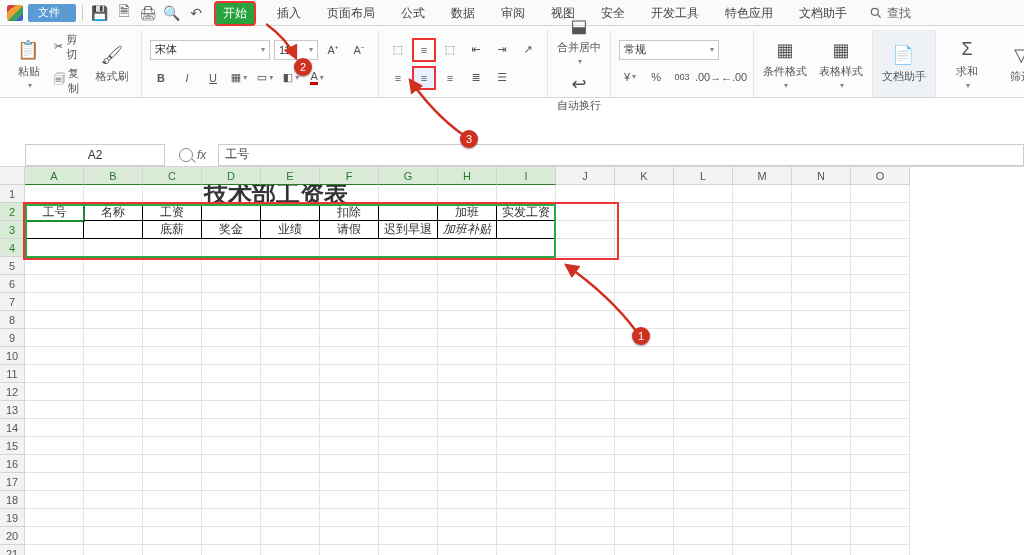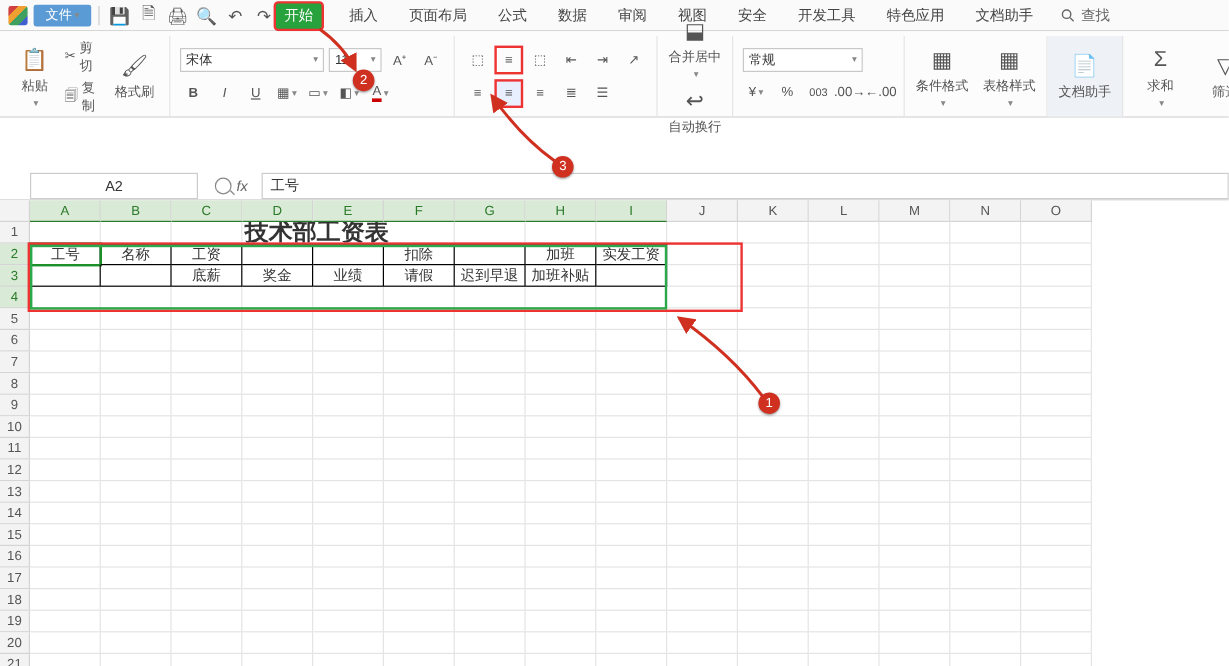--- a/index.html
+++ b/index.html
@@ -6,21 +6,21 @@
   body { background: #fff; width: 1024px; height: 555px; overflow: hidden; font-size: 12px; color: #333; }
 
   
   .qat { height: 26px; background: #fafafa; border-bottom: 1px solid #d6d6d6; display: flex; align-items: center; padding: 0 4px; gap: 2px; }
   .qat-item { width: 22px; height: 20px; display: flex; align-items: center; justify-content: center; color: #555; font-size: 14px; }
   .qat-file { color: #fff; background: #5a9bd5; padding: 0 10px; height: 18px; display: flex; align-items: center; font-size: 11px; border-radius: 2px; }
   .qat-sep { width: 1px; height: 16px; background: #ccc; margin: 0 4px; }
   .logo { width: 16px; height: 16px; background: linear-gradient(135deg,#d04040 0 25%,#f0a030 0 50%,#40a060 0 75%,#4060d0 0); border-radius: 2px; }
 
   
-  .menutabs { position: absolute; top: 2px; left: 229px; height: 22px; display: flex; align-items: center; gap: 18px; font-size: 12px; color: #444; }
+  .menutabs { position: absolute; top: 2px; left: 215px; height: 22px; display: flex; align-items: center; gap: 18px; font-size: 12px; color: #444; }
   .menutabs .tab { cursor: pointer; padding: 2px 4px; }
   .menutabs .tab.active { background: #27a23c; color: #fff; border-radius: 3px; padding: 3px 8px; position: relative; }
   .menutabs .find { display: flex; align-items: center; gap: 4px; color: #666; }
   .menutabs .find svg { width: 14px; height: 14px; }
 
   
   .ribbon { position: relative; height: 72px; background: #fcfcfc; border-bottom: 1px solid #d6d6d6; display: flex; padding: 4px 0 0 0; }
   .group { border-right: 1px solid #e5e5e5; padding: 0 8px; display: flex; flex-direction: column; justify-content: center; gap: 6px; }
   .row { display: flex; align-items: center; gap: 4px; }
   .btn, .iconbtn, .bigbtn { display: flex; align-items: center; justify-content: center; color: #555; font-size: 11px; cursor: pointer; }
@@ -46,21 +46,21 @@
   
   .sheet { position: relative; }
   .colhdr, .rwrap { display: flex; }
   .corner, .ch, .rh { background: #f3f3f3; border: 1px solid #d4d4d4; border-top: none; border-left: none; font-size: 11px; color: #555; display:flex; align-items:center; justify-content:center; }
   .corner { width: 25px; height: 18px; }
   .ch { width: 59px; height: 18px; }
   .ch.sel { background: #d9ead6; color:#2a7a2a; border-bottom-color:#2a7a2a; }
   .rh { width: 25px; height: 18px; }
   .rh.sel { background: #d9ead6; color:#2a7a2a; border-right-color:#2a7a2a; }
   .cell { width:59px; height:18px; border-right:1px solid #e4e4e4; border-bottom:1px solid #e4e4e4; font-size:12px; display:flex; align-items:center; justify-content:center; white-space:nowrap; overflow:hidden; }
-  .title-cell { font-family: Liberation Sans, sans-serif; font-size: 20px; font-weight: bold; justify-content: flex-start; padding-left:2px; }
+  .title-cell { font-family: Liberation Sans, sans-serif; font-size: 24px; font-weight: bold; justify-content: flex-start; padding-left:2px; }
   .active-cell { outline: 2px solid #1a8f2a; outline-offset: -1px; }
 
   .sel-rect { position:absolute; border:2.5px solid #e33; pointer-events:none; }
   .inner-green { position:absolute; border:2px solid #2aa84a; pointer-events:none; }
 
   
 </style>
 </head>
 <body>
 
@@ -309,21 +309,21 @@
       </div>
       <div class="rwrap">
         <div class="rh sel">3</div>
         <div class="cell" style="border-color: rgb(0, 0, 0); border-width: 0px 1px 1px; border-style: solid;"></div>
         <div class="cell" style="border-color: rgb(0, 0, 0); border-width: 0px 1px 1px 0px; border-style: solid;"></div>
         <div class="cell" style="border-color: rgb(0, 0, 0); border-width: 0px 1px 1px 0px; border-style: solid;">底薪</div>
         <div class="cell" style="border-color: rgb(0, 0, 0); border-width: 0px 1px 1px 0px; border-style: solid;">奖金</div>
         <div class="cell" style="border-color: rgb(0, 0, 0); border-width: 0px 1px 1px 0px; border-style: solid;">业绩</div>
         <div class="cell" style="border-color: rgb(0, 0, 0); border-width: 0px 1px 1px 0px; border-style: solid;">请假</div>
         <div class="cell" style="border-color: rgb(0, 0, 0); border-width: 0px 1px 1px 0px; border-style: solid;">迟到早退</div>
-        <div class="cell" style="border-color: rgb(0, 0, 0); border-width: 0px 1px 1px 0px; border-style: solid;">加班补贴</div>
+        <div class="cell" style="border-color: rgb(0, 0, 0); border-width: 0px 1px 1px 0px; border-style: solid; font-style: italic;">加班补贴</div>
         <div class="cell" style="border-color: rgb(0, 0, 0); border-width: 0px 1px 1px 0px; border-style: solid;"></div>
         <div class="cell"></div>
         <div class="cell"></div>
         <div class="cell"></div>
         <div class="cell"></div>
         <div class="cell"></div>
         <div class="cell"></div>
       </div>
       <div class="rwrap">
         <div class="rh sel">4</div>

